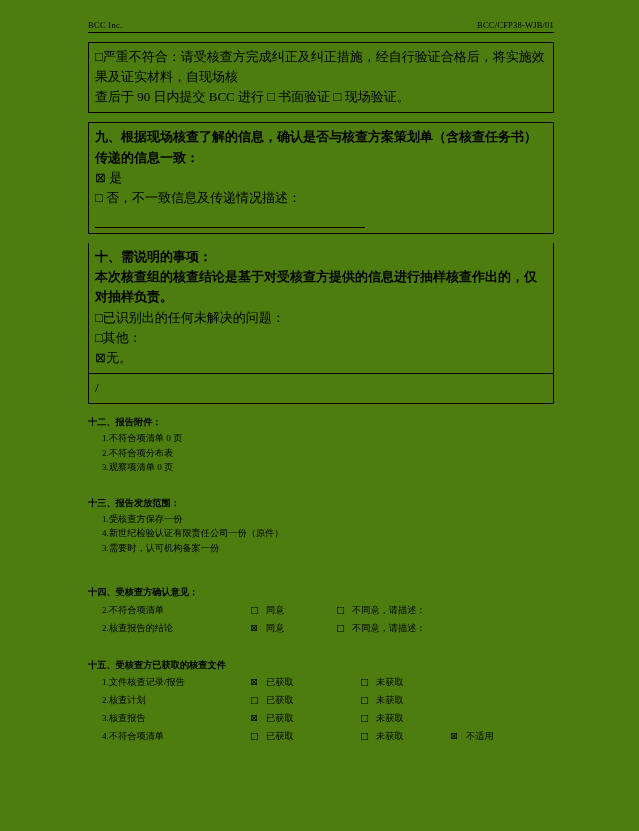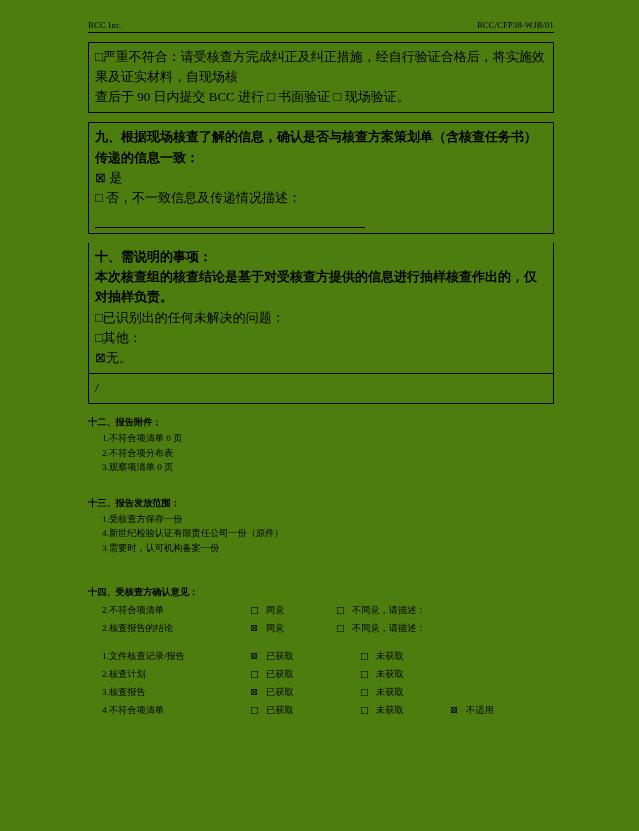--- a/index.html
+++ b/index.html
@@ -177,20 +177,21 @@
         <span class="ck-opt">
           <span class="mark">□</span>
           <span>不同意，请描述：</span>
         </span>
       </div>
     </div>
 
     <div class="spacer-md"></div>
 
     <div class="sect">
+      <div class="sect-title">十五、受核查方已获取的核查文件</div>
 
       <div class="ck-row">
         <span class="ck-label">1.文件核查记录/报告</span>
         <span class="ck-opt col2">
           <span class="mark">⊠</span>
           <span>已获取</span>
         </span>
         <span class="ck-opt col3">
           <span class="mark">□</span>
           <span>未获取</span>

